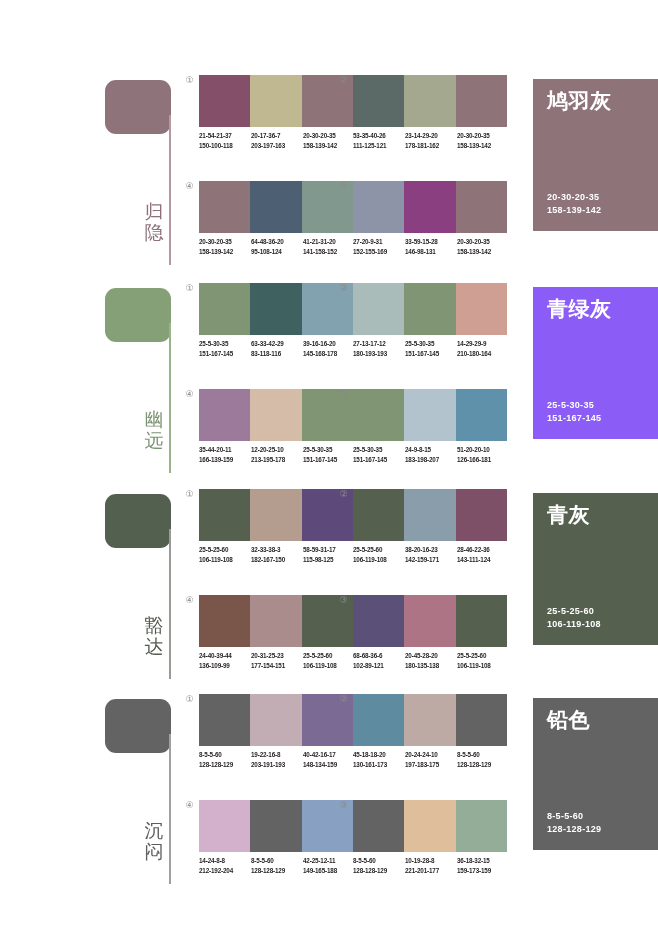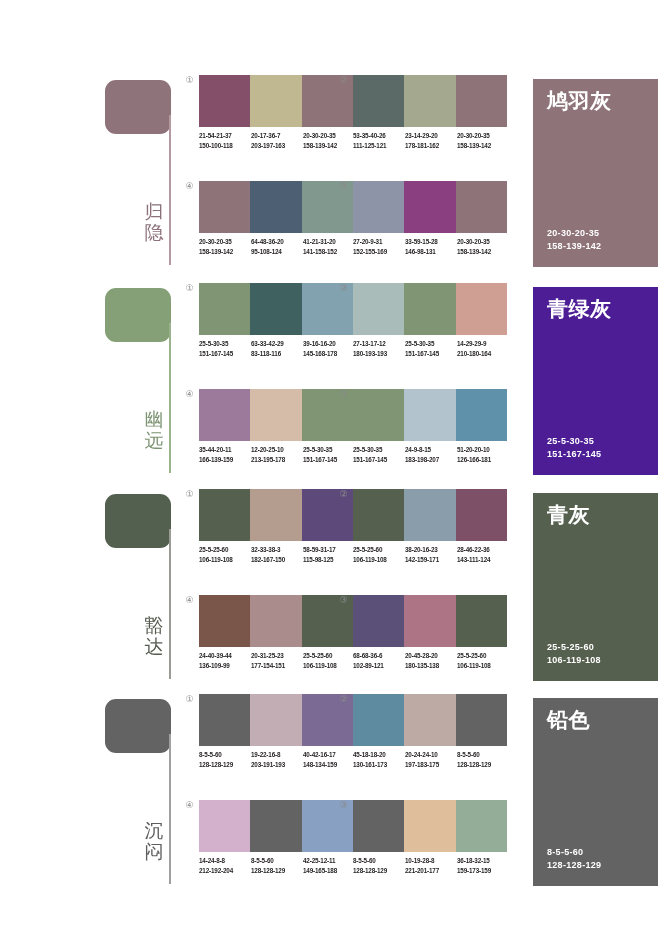--- a/index.html
+++ b/index.html
@@ -118,21 +118,21 @@
     white-space: nowrap;
   }
   .code-cell div { display: block; }
 
   
   .big-panel {
     position: absolute;
     left: 533px;
     top: 4px;
     width: 125px;
-    height: 188px;
+    height: 152px;
   }
   .big-name {
     position: absolute;
     left: 14px;
     top: 10px;
     color: #ffffff;
     font-size: 21px;
     line-height: 24px;
     font-weight: 700;
     letter-spacing: 0.5px;
@@ -348,21 +348,21 @@
           <div class="code-cell">
             <div>24-9-8-15</div>
             <div>183-198-207</div>
           </div>
           <div class="code-cell">
             <div>51-20-20-10</div>
             <div>126-166-181</div>
           </div>
         </div>
       </div>
-      <div class="big-panel" style="background: #4c1d95;">
+      <div class="big-panel" style="background: #8b5cf6;">
         <div class="big-name">青绿灰</div>
         <div class="big-codes">
           <div>25-5-30-35</div>
           <div>151-167-145</div>
         </div>
       </div>
     </div>
     <div class="section" style="top: 489px;">
       <div class="key-swatch" style="background: rgb(84, 96, 79);"></div>
       <div class="key-line" style="background: rgb(155, 155, 150);"></div>

